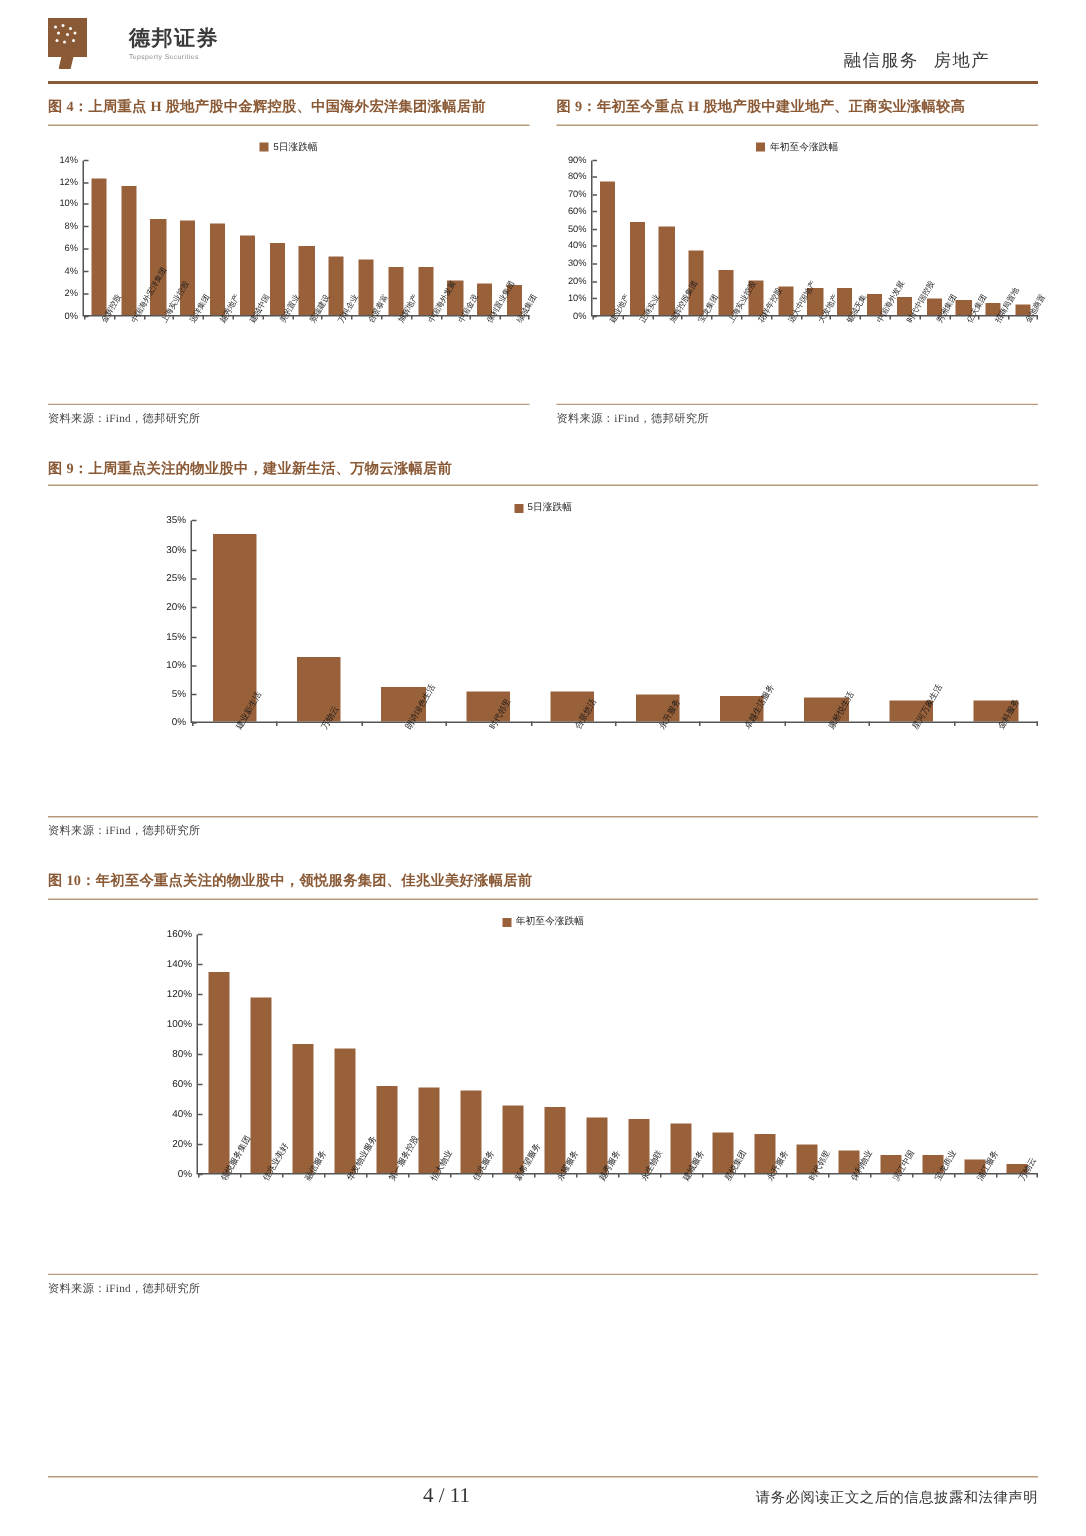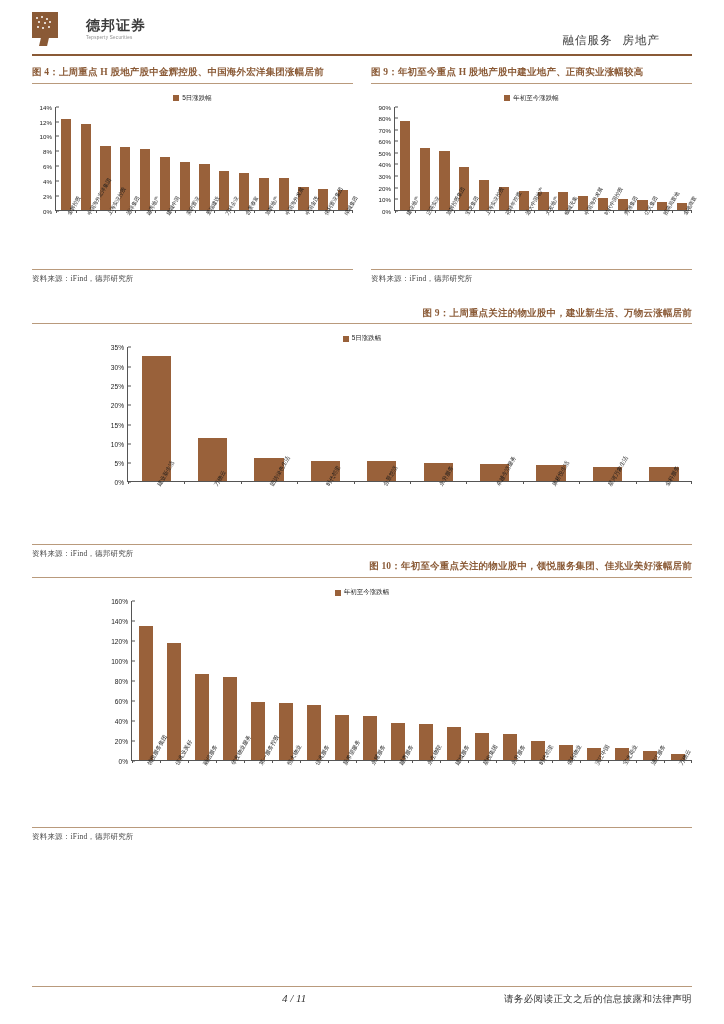--- a/index.html
+++ b/index.html
@@ -42,21 +42,21 @@
 
   
   .row2 { display: flex; gap: 18px; margin-top: 9px; }
   .col { flex: 1; min-width: 0; }
 
   .fig-title {
     color: #8a5a36; font-size: 9.5px; font-weight: bold; line-height: 1.55;
     font-family: "Liberation Serif", serif; letter-spacing: .2px;
     padding-bottom: 3px;
   }
-  .fig-title.wide { font-size: 9.5px; text-align: right; }
+  .fig-title.wide { font-size: 9.5px; }
   .rule-thin { height: 1px; background: #b99a7c; }
 
   .chart-box { position: relative; background: #fff; }
 
   .legend { display: flex; justify-content: center; align-items: center; gap: 3px; margin-top: 10px; }
   .legend .swatch { width: 6px; height: 6px; background: #99613a; display: inline-block; }
   .legend .lbl { font-family: "Liberation Sans", sans-serif; font-size: 6.5px; color: #222; }
 
   
   .plot { position: relative; display: flex; }
@@ -93,21 +93,21 @@
   .src {
     font-family: "Liberation Serif", serif; font-size: 7.5px; color: #444;
     margin-top: 4px; letter-spacing: .2px;
   }
   .src-rule { height: 1px; background: #b99a7c; }
 
   
   .footer { position: absolute; left: 32px; right: 32px; bottom: 18px; }
   .footer-rule { height: 1px; background: #b99a7c; margin-bottom: 5px; }
   .footer-row { display: flex; align-items: baseline; font-family: "Liberation Serif", serif; }
-  .pageno { font-size: 11px; color: #333; margin-left: 250px; font-style: italic; }
+  .pageno { font-size: 14px; color: #333; margin-left: 250px; }
   .disclaim { font-size: 9.5px; color: #333; margin-left: auto; letter-spacing: .4px; }
 </style>
 </head>
 <body>
 
 <div class="page">
 
   <div class="hdr">
     <div class="logo-wrap">
       <div class="logo-mark">
@@ -468,21 +468,21 @@
             <div class="xlab" style="font-size: 5.6px; left: 423px; top: 2px;">康桥悦生活</div>
             <div class="xlab" style="font-size: 5.6px; left: 479.4px; top: 2px;">星河万象生活</div>
             <div class="xlab" style="font-size: 5.6px; left: 535.8px; top: 2px;">金科服务</div>
           </div>
         </div>
     </div>
     <div class="src-rule"></div>
     <div class="src">资料来源：iFind，德邦研究所</div>
   </div>
 
-  <div style="">
+  <div style="margin-top:22px">
     <div class="fig-title wide">图 10：年初至今重点关注的物业股中，领悦服务集团、佳兆业美好涨幅居前</div>
     <div class="rule-thin"></div>
     <div class="chart-box">
       <div class="legend">
         <span class="swatch"></span>
         <span class="lbl">年初至今涨跌幅</span>
       </div>
       <div id="chart3">
           <div class="plot" style="height: 160px; margin-top: 4px;">
             <div class="yaxis" style="width: 100px;">

